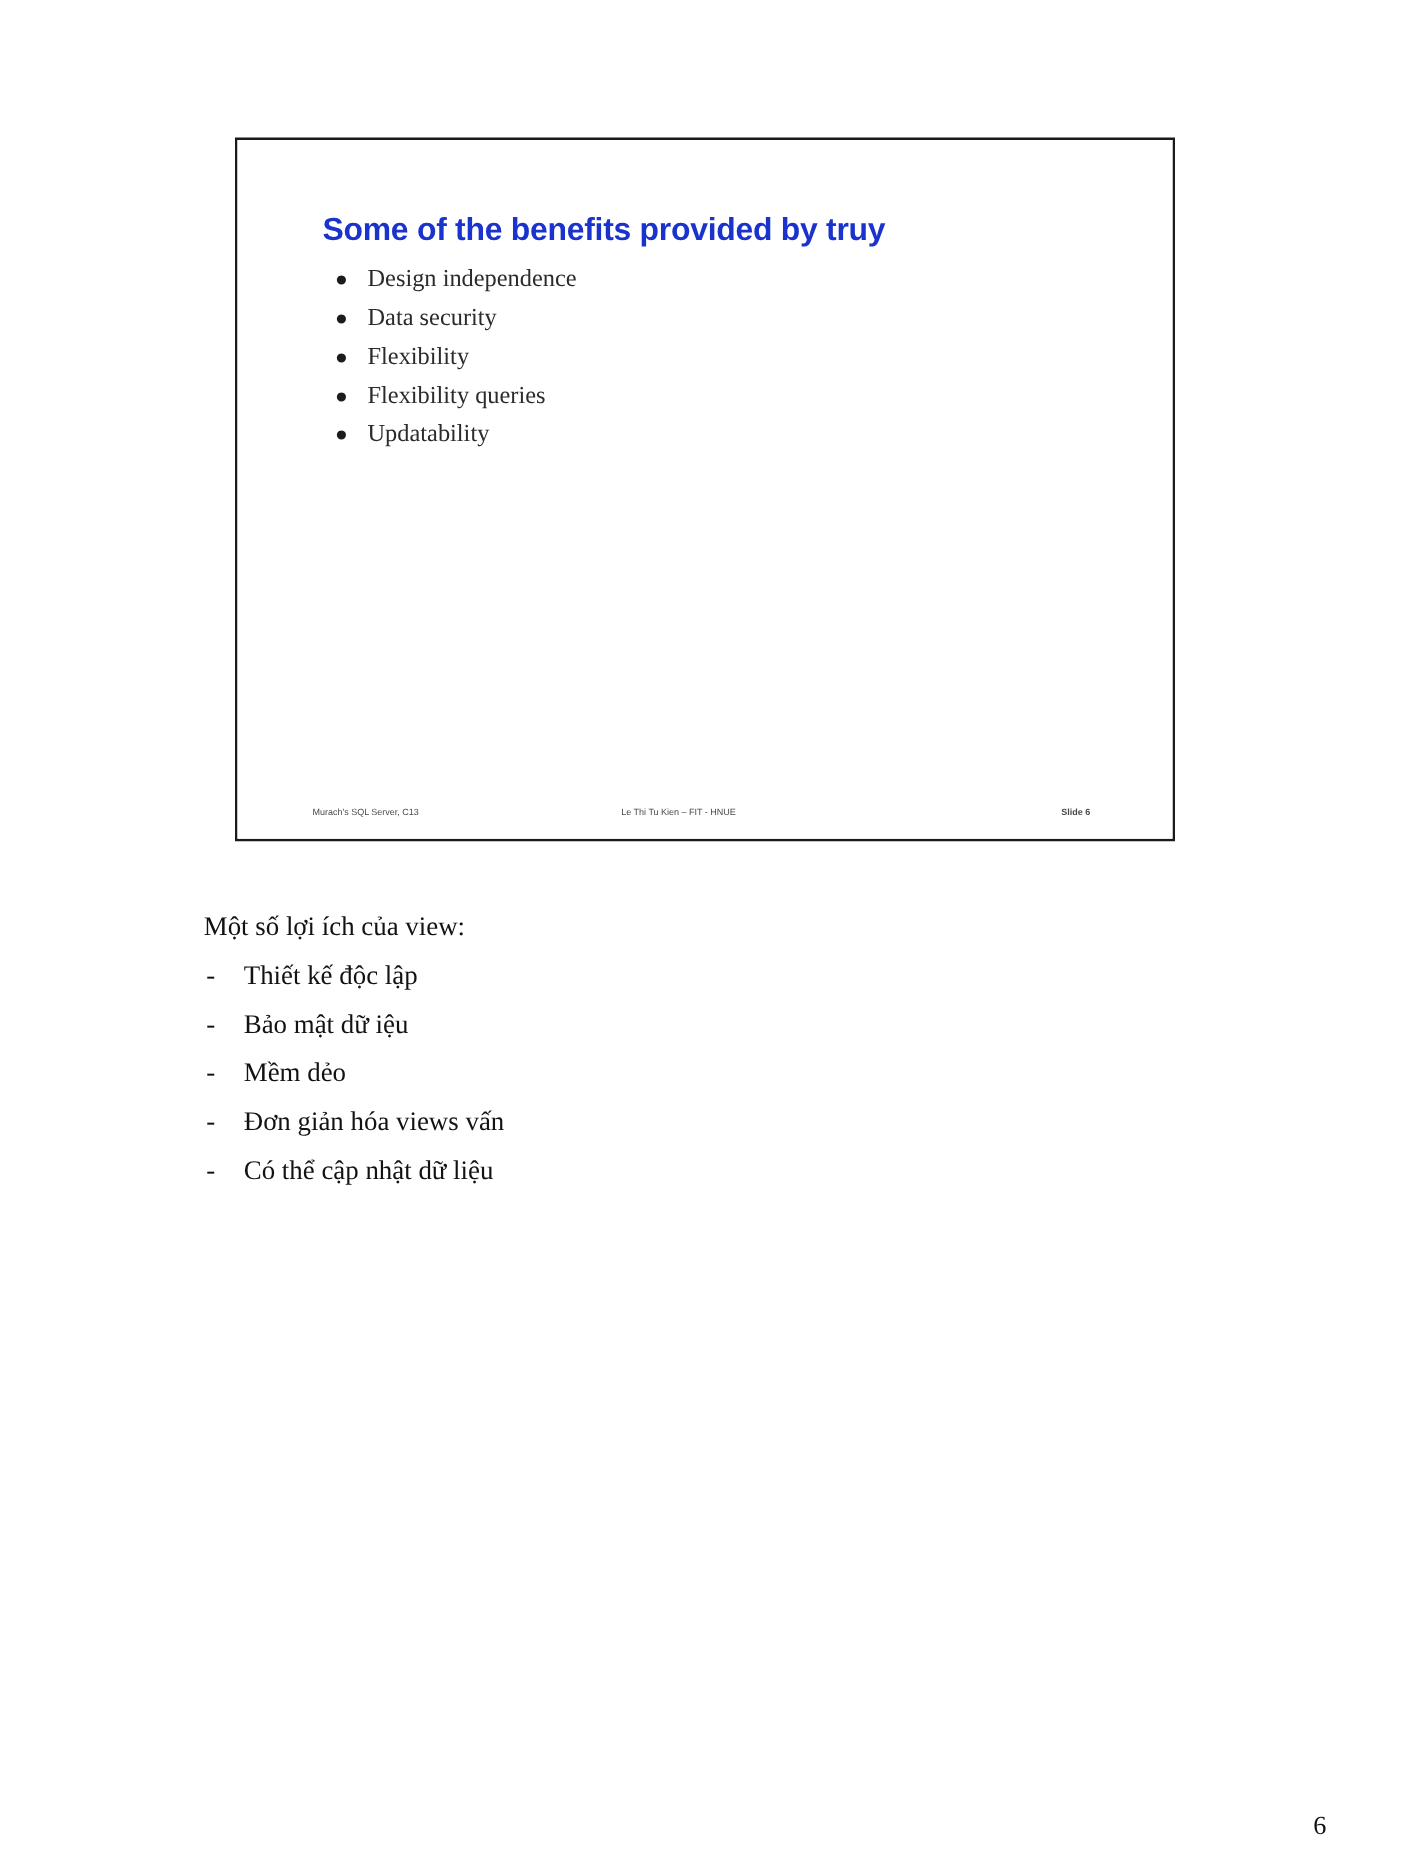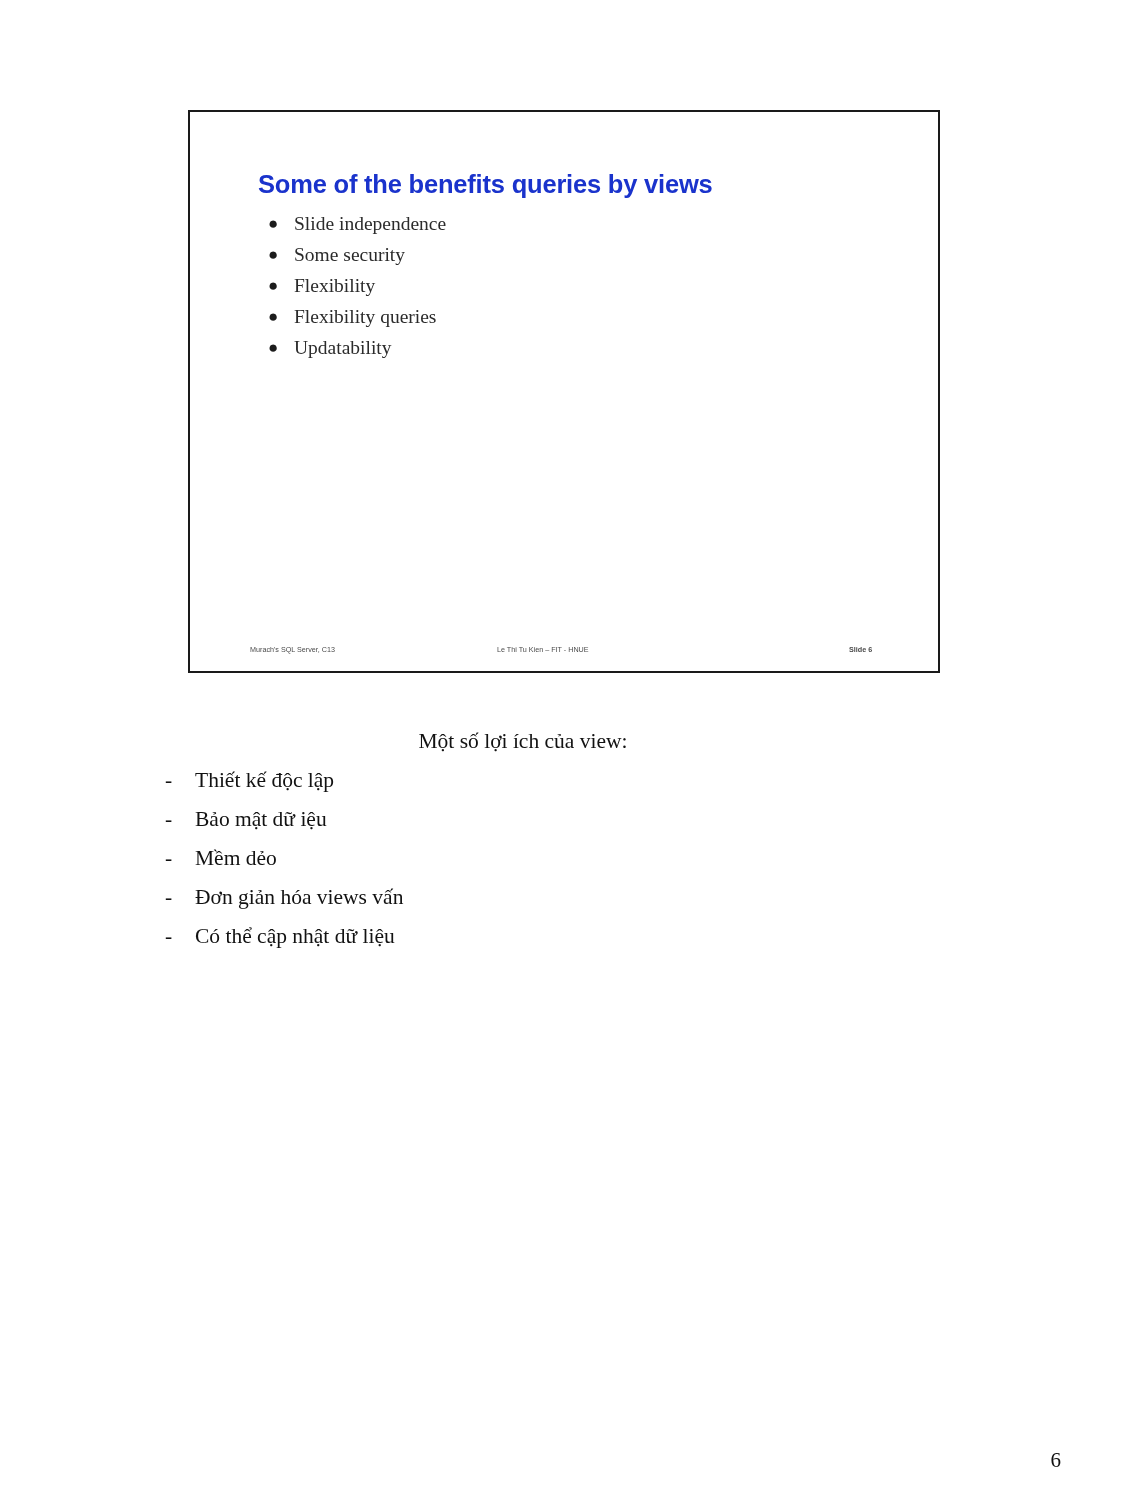--- a/index.html
+++ b/index.html
@@ -111,21 +111,20 @@
     left: 163px;
     top: 722px;
     width: 720px;
   }
 
   #body-intro {
     font-size: 21.5px;
     line-height: 39px;
     color: #121212;
     white-space: nowrap;
-    text-align: center;
   }
 
   .dash-row {
     position: relative;
     padding-left: 32px;
     font-size: 21.5px;
     line-height: 39px;
     color: #121212;
     white-space: nowrap;
   }
@@ -147,32 +146,32 @@
     line-height: 1;
     color: #111111;
   }
 </style>
 </head>
 <body>
 
 <div id="slide-figure">
   <div id="slide-inner">
 
-    <div id="slide-title">Some of the benefits queries by views</div>
+    <div id="slide-title">Some of the benefits provided by truy</div>
 
     <div id="slide-bullets">
 
       <div class="bullet-row">
         <span class="bullet-marker">●</span>
-        <span>Slide independence</span>
-      </div>
-
-      <div class="bullet-row">
-        <span class="bullet-marker">●</span>
-        <span>Some security</span>
+        <span>Design independence</span>
+      </div>
+
+      <div class="bullet-row">
+        <span class="bullet-marker">●</span>
+        <span>Data security</span>
       </div>
 
       <div class="bullet-row">
         <span class="bullet-marker">●</span>
         <span>Flexibility</span>
       </div>
 
       <div class="bullet-row">
         <span class="bullet-marker">●</span>
         <span>Flexibility queries</span>

